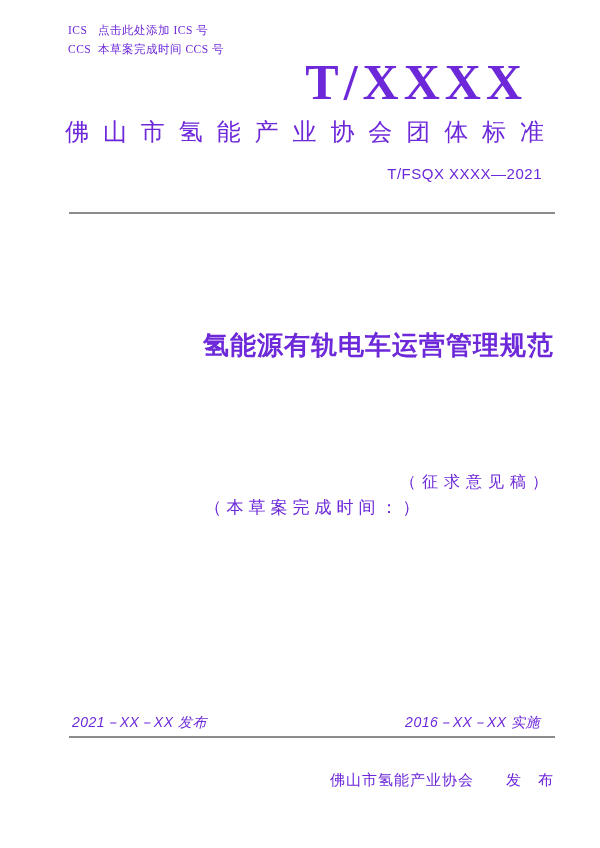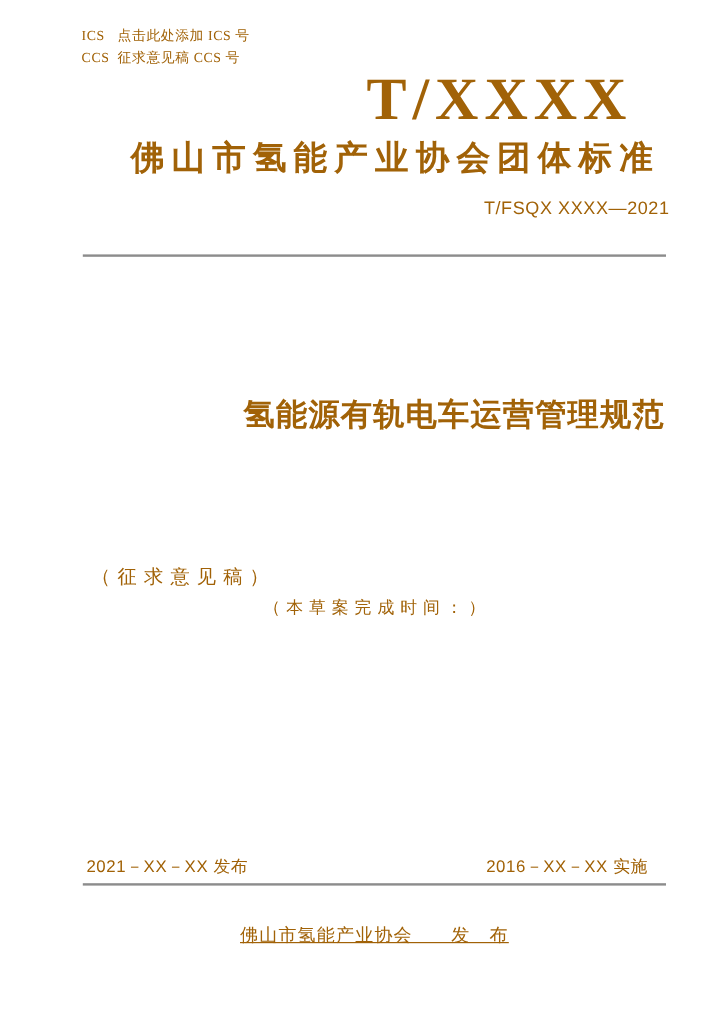--- a/index.html
+++ b/index.html
@@ -5,21 +5,21 @@
   html, body {
     margin: 0;
     padding: 0;
     background: #ffffff;
   }
   .page {
     position: relative;
     width: 600px;
     height: 848px;
     background: #ffffff;
-    color: #a16207;
+    color: #6d28d9;
     overflow: hidden;
     font-family: "Liberation Sans", sans-serif;
   }
   .cn-sans  { font-family: "Liberation Sans", "DejaVu Sans", sans-serif; }
   .cn-serif { font-family: "Liberation Serif", "DejaVu Serif", serif; }
 
   .ics-block {
     position: absolute;
     left: 68px;
     top: 21px;
@@ -42,34 +42,33 @@
     font-weight: bold;
     letter-spacing: 5px;
     white-space: nowrap;
   }
 
   .org-title {
     position: absolute;
     top: 113px;
     left: 65px;
     right: 56px;
-    font-size: 28px;
+    font-size: 24px;
     line-height: 38px;
-    font-weight: 700;
+    font-weight: 400;
     text-align: justify;
     text-align-last: justify;
     text-justify: inter-character;
     white-space: nowrap;
-    margin-left: 44px;
   }
 
   .doc-number {
     position: absolute;
     top: 164px;
-    right: 42px;
+    right: 58px;
     font-size: 15px;
     line-height: 20px;
     letter-spacing: 0.5px;
     white-space: nowrap;
   }
 
   .rule {
     position: absolute;
     left: 69px;
     right: 45px;
@@ -90,80 +89,80 @@
     font-weight: bold;
     letter-spacing: 1px;
     white-space: nowrap;
   }
 
   .draft-status {
     position: absolute;
     top: 471px;
     left: 70px;
     right: 46px;
-    text-align: left;
+    text-align: right;
     font-size: 16px;
     line-height: 22px;
     letter-spacing: 6px;
     text-indent: 6px;
     white-space: nowrap;
   }
 
   .draft-time {
     position: absolute;
     top: 499px;
     left: 70px;
     right: 46px;
     text-align: center;
-    font-size: 14px;
+    font-size: 17px;
     line-height: 18px;
     letter-spacing: 5px;
     text-indent: 5px;
     white-space: nowrap;
   }
 
   .dates-row {
     position: absolute;
     top: 712px;
     left: 72px;
     right: 60px;
     display: flex;
     justify-content: space-between;
     align-items: baseline;
     font-size: 14px;
     line-height: 20px;
     letter-spacing: 0.5px;
     white-space: nowrap;
+    font-style: italic;
   }
 
   .publisher {
     position: absolute;
     top: 770px;
     left: 70px;
     right: 46px;
-    text-align: center;
+    text-align: right;
     font-size: 15px;
     line-height: 20px;
     letter-spacing: 1px;
     font-weight: 500;
     white-space: nowrap;
-    text-decoration: underline;
   }
 </style>
 </head>
 <body>
 
 <div class="page">
 
   <div class="ics-block cn-serif">
     <div class="ics-line">
       <span class="field-label">ICS</span><span>点击此处添加 ICS 号</span>
     </div>
     <div class="ics-line">
-      <span class="field-label">CCS</span><span>征求意见稿 CCS 号</span>
+      <span class="field-label">CCS</span><span>本草案完成时间 CCS 号</span>
     </div>
   </div>
 
   <div class="brand cn-serif">T/XXXX</div>
 
   <div class="org-title cn-sans">佛山市氢能产业协会团体标准</div>
 
   <div class="doc-number cn-sans">T/FSQX XXXX—2021</div>
 
   <div class="rule top-rule"></div>

